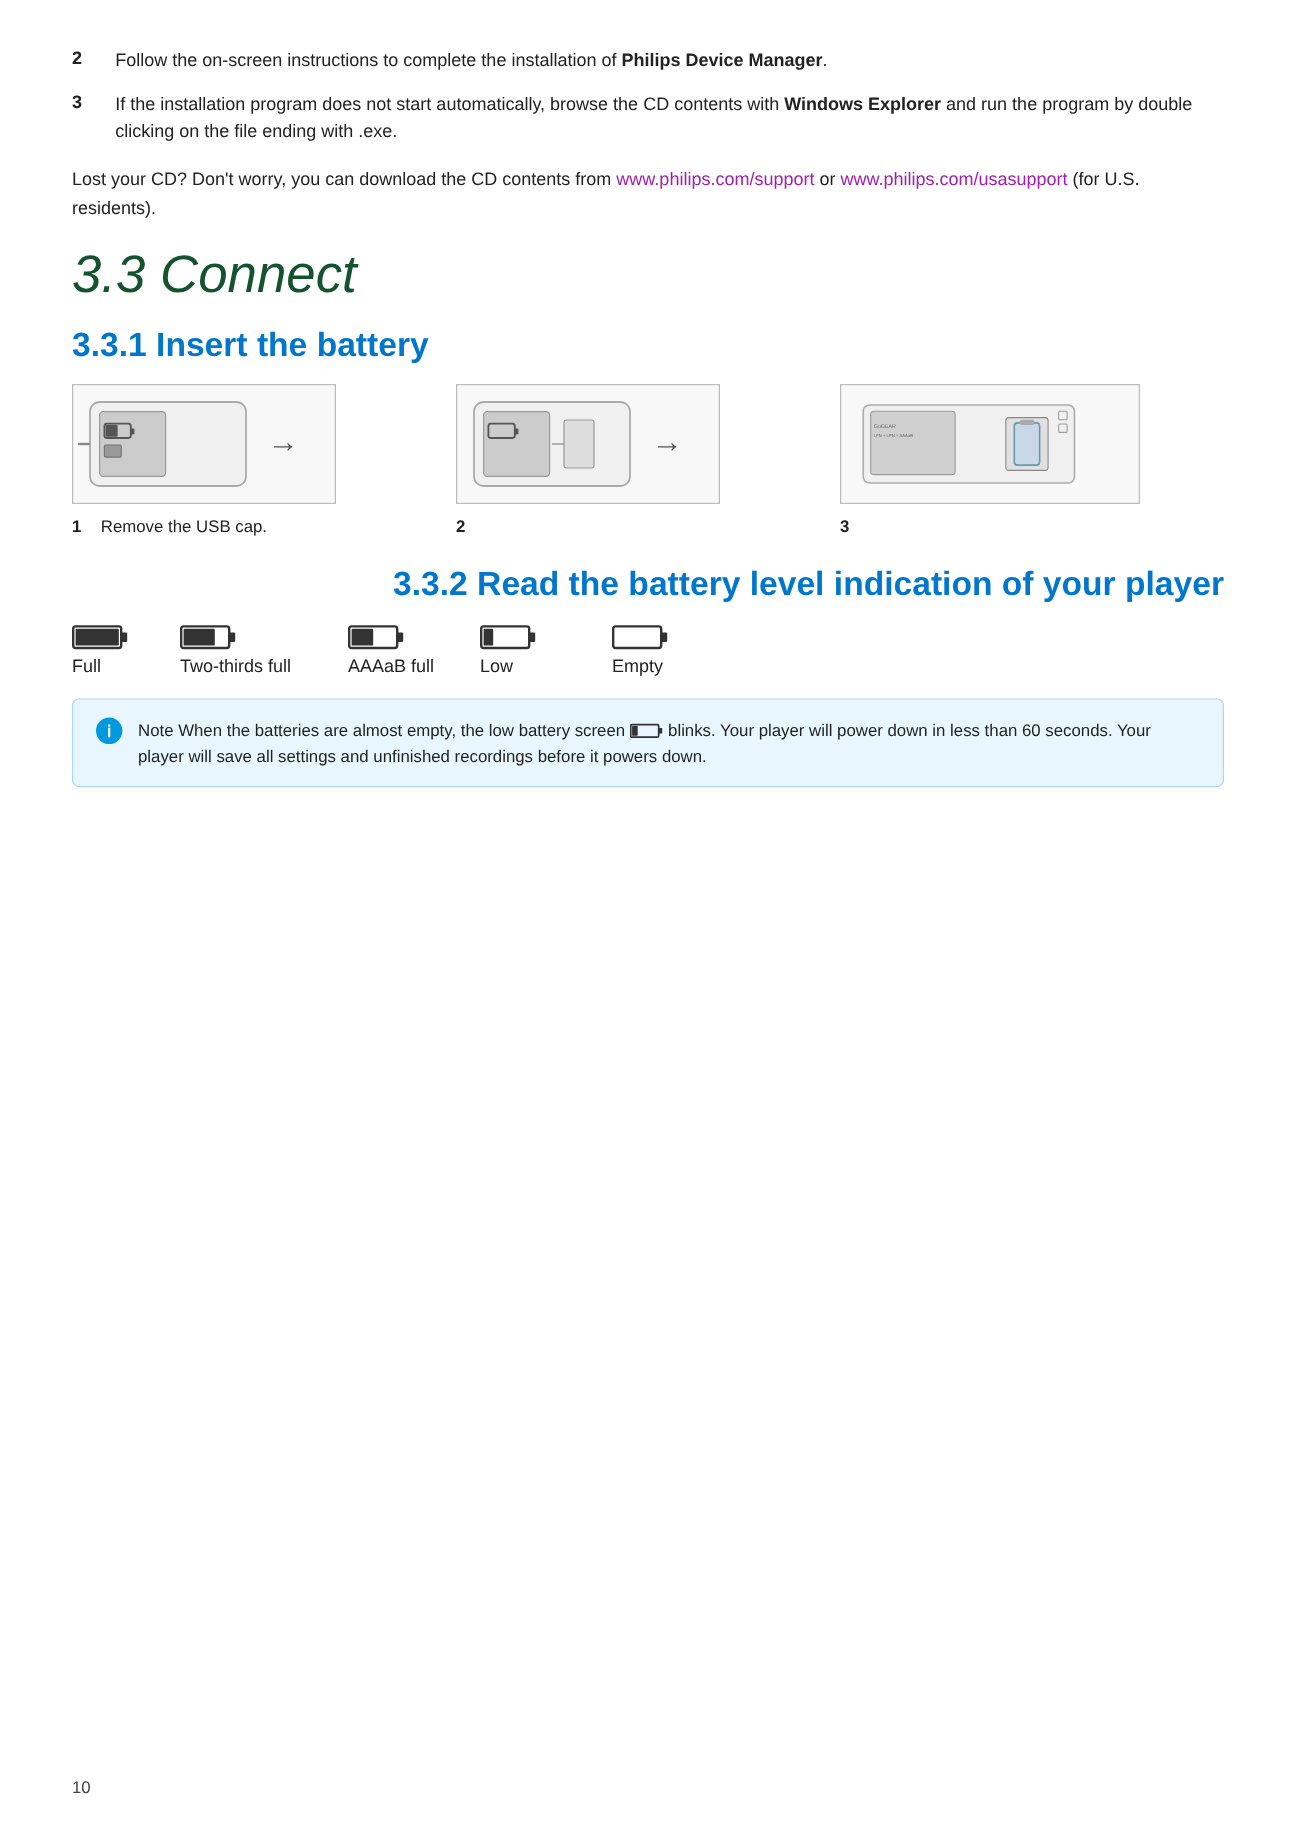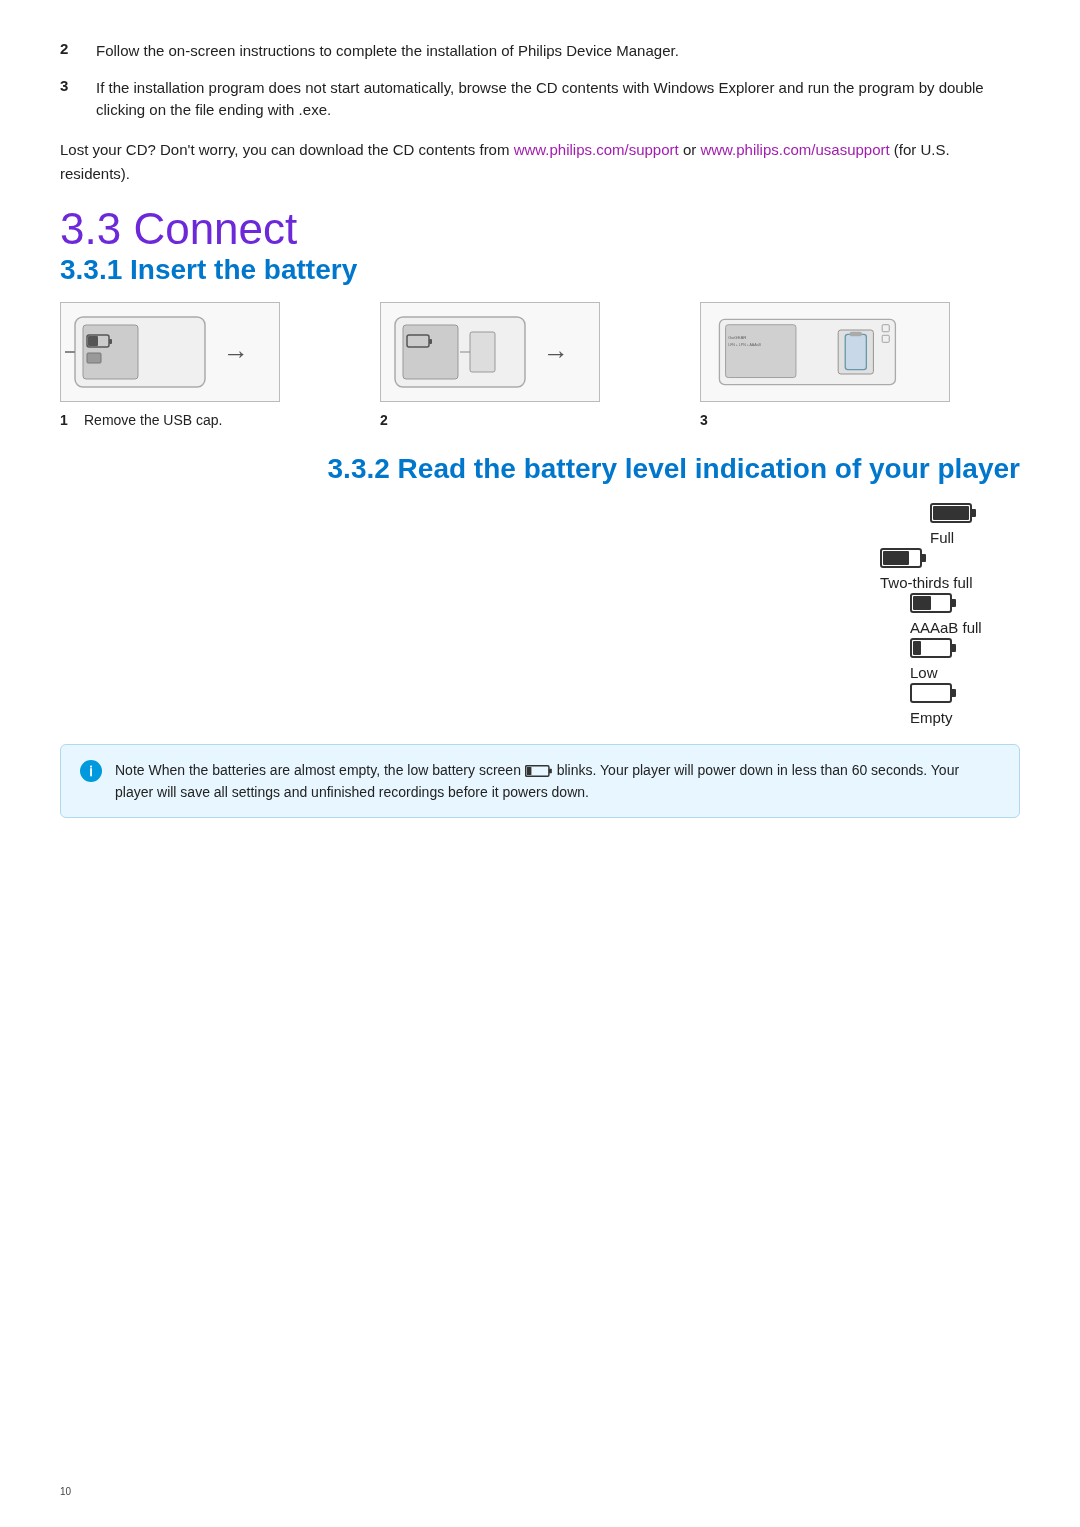--- a/index.html
+++ b/index.html
@@ -24,36 +24,38 @@
     .step-num {
       font-weight: bold;
       font-size: 15px;
       min-width: 18px;
     }
     .step-text {
       font-size: 15px;
       line-height: 1.5;
     }
     .step-text b {
-      font-weight: normal;
+      font-weight: bold;
     }
     .cd-note {
       font-size: 15px;
       line-height: 1.6;
       margin-bottom: 18px;
     }
     .cd-note a {
       color: #a21caf;
       text-decoration: none;
     }
     h1.section-title {
       font-size: 44px;
       font-weight: 300;
-      color: #6d28d9;
+      color: #14532d;
+      margin-bottom: 18px;
       border-bottom: none;
+      font-style: italic;
     }
     h2.subsection-title {
       font-size: 28px;
       font-weight: bold;
       color: #0077cc;
       margin-bottom: 16px;
     }
     
     .battery-steps-row {
       display: flex;
@@ -99,21 +101,20 @@
     }
     .battery-level-intro {
       font-size: 15px;
       margin-bottom: 12px;
     }
     .battery-level-row {
       display: flex;
       gap: 0;
       align-items: flex-end;
       margin-bottom: 4px;
-      flex-direction: column;
     }
     .battery-level-item {
       display: flex;
       flex-direction: column;
       align-items: flex-start;
       min-width: 140px;
     }
     .battery-level-item:first-child {
       min-width: 90px;
     }
@@ -164,21 +165,21 @@
       height: 90px;
     }
     .device-img-3 {
       width: 220px;
       height: 90px;
     }
     .page-num {
       position: absolute;
       bottom: 30px;
       left: 60px;
-      font-size: 10px;
+      font-size: 14px;
       color: #444;
     }
   </style>
 </head>
 <body>
 
 <div class="step-list">
   <div class="step-item">
     <span class="step-num">2</span>
     <span class="step-text">

